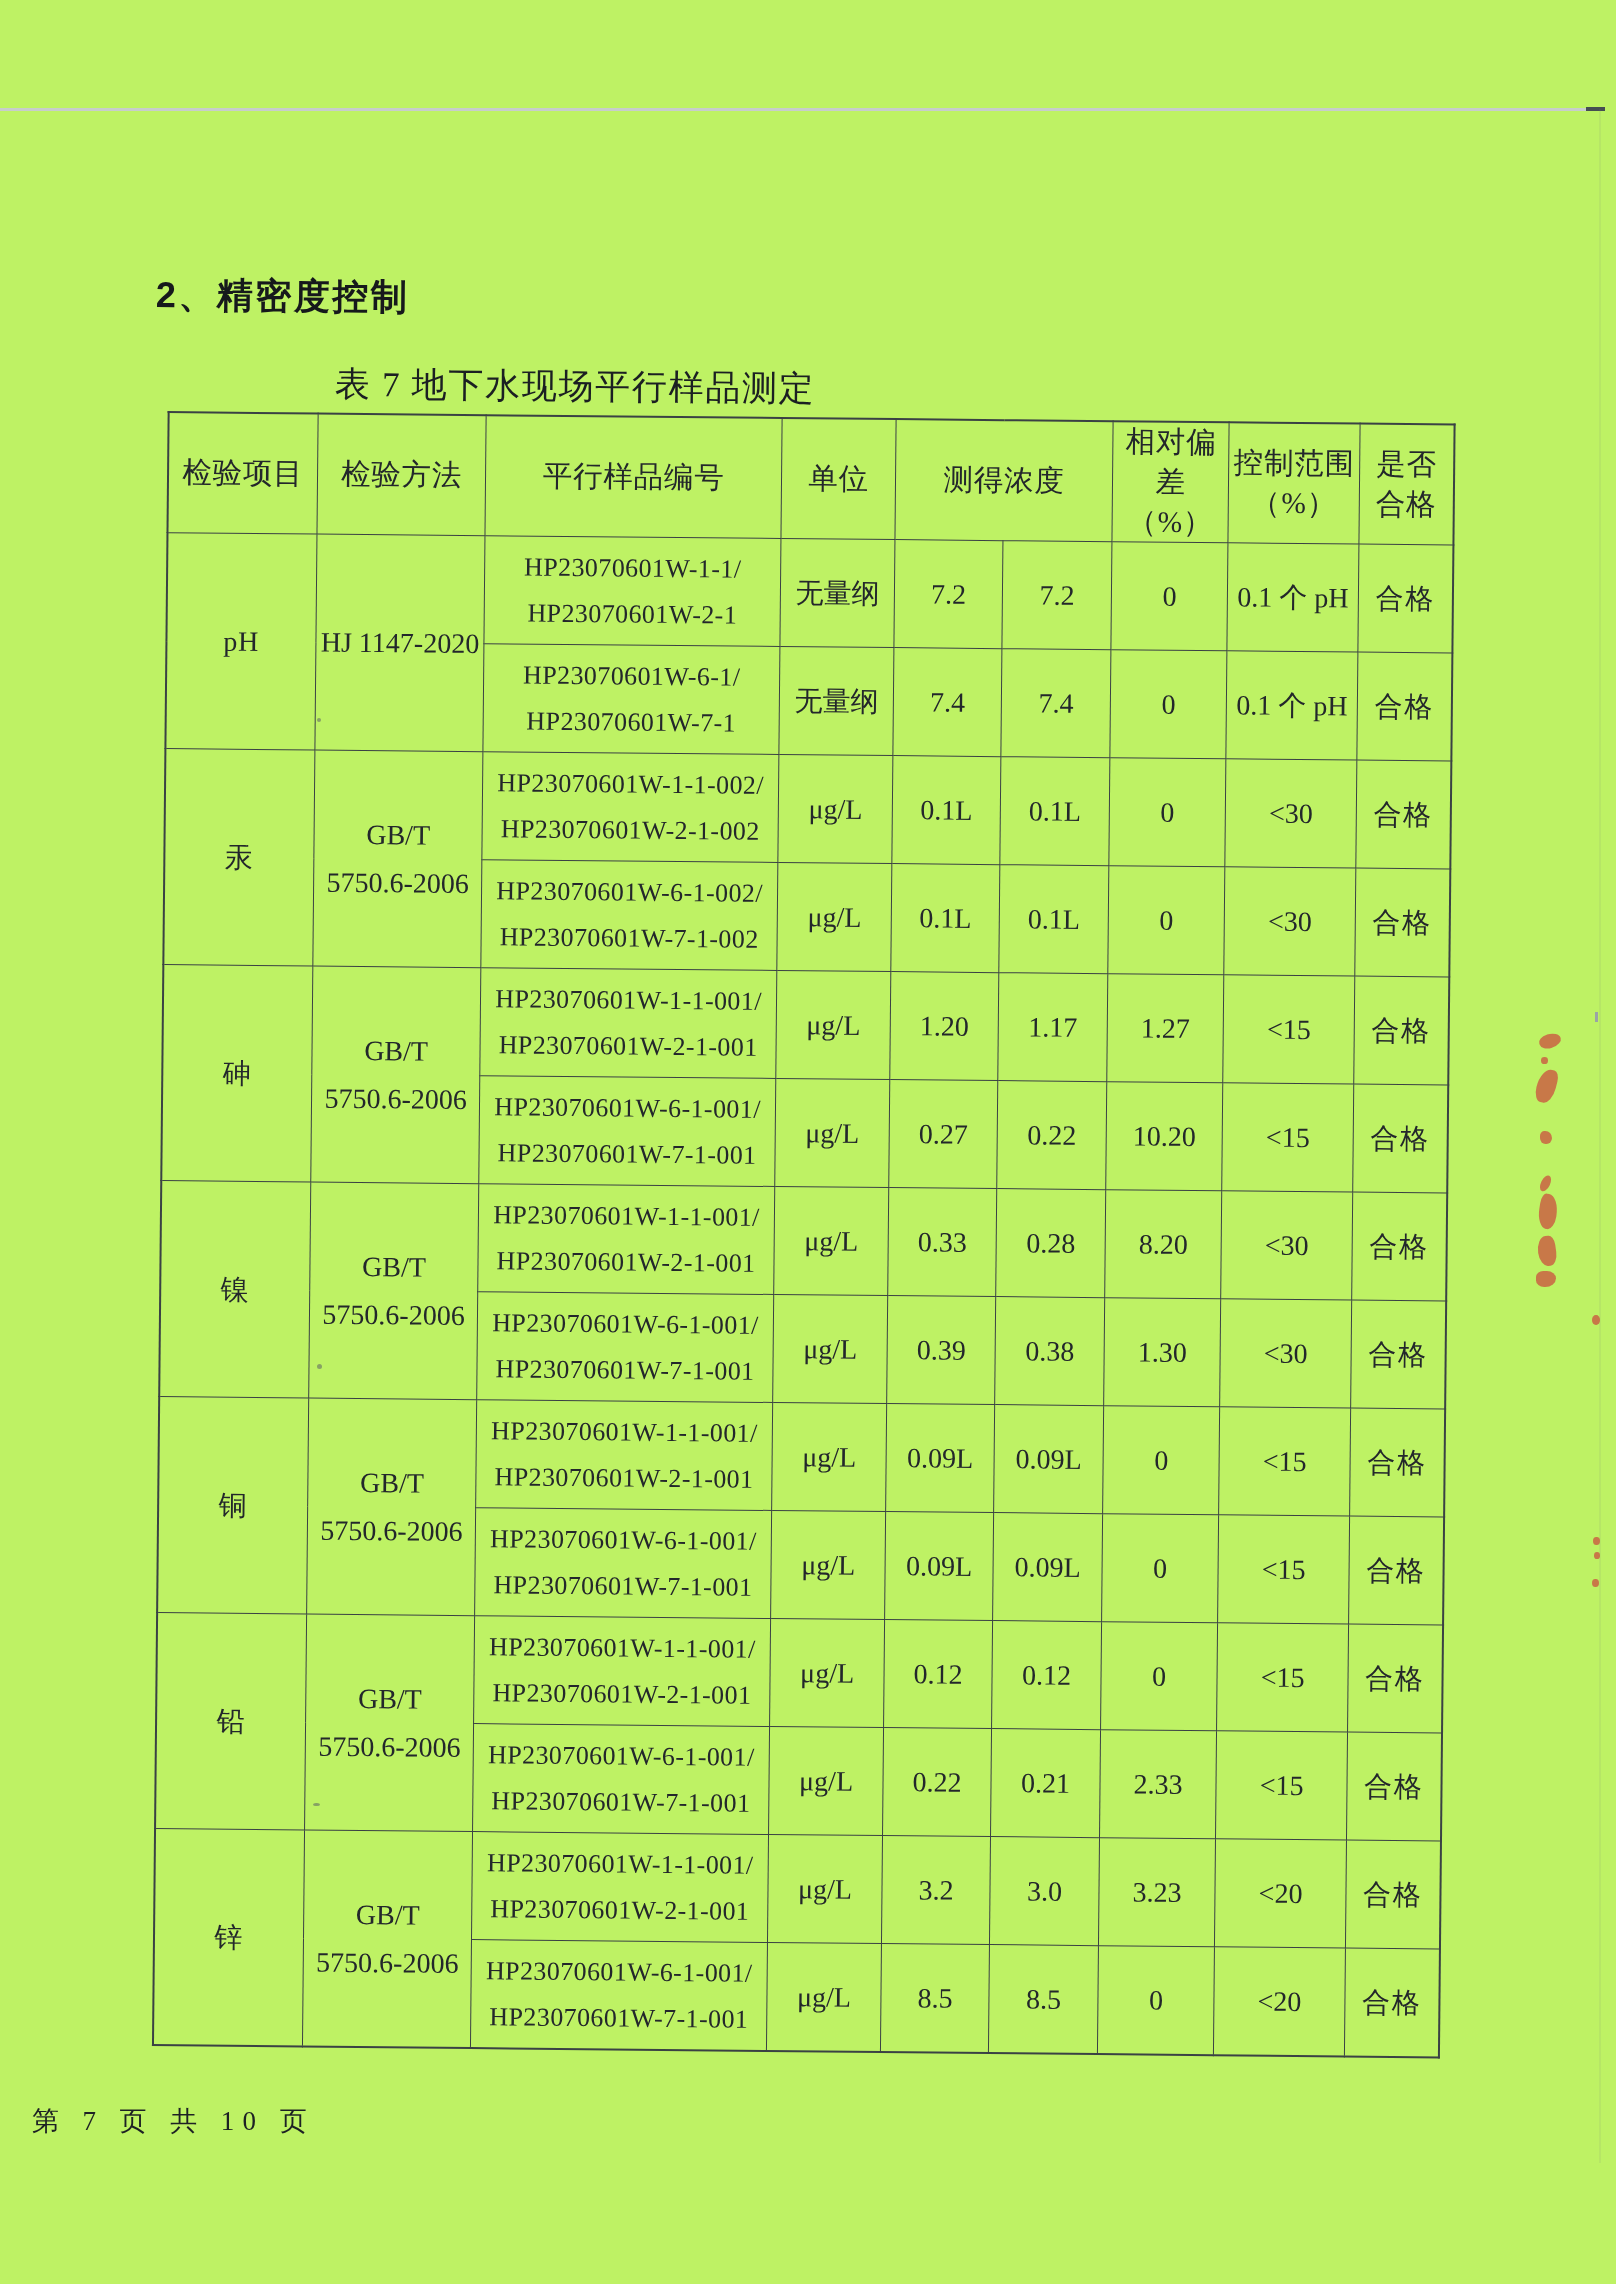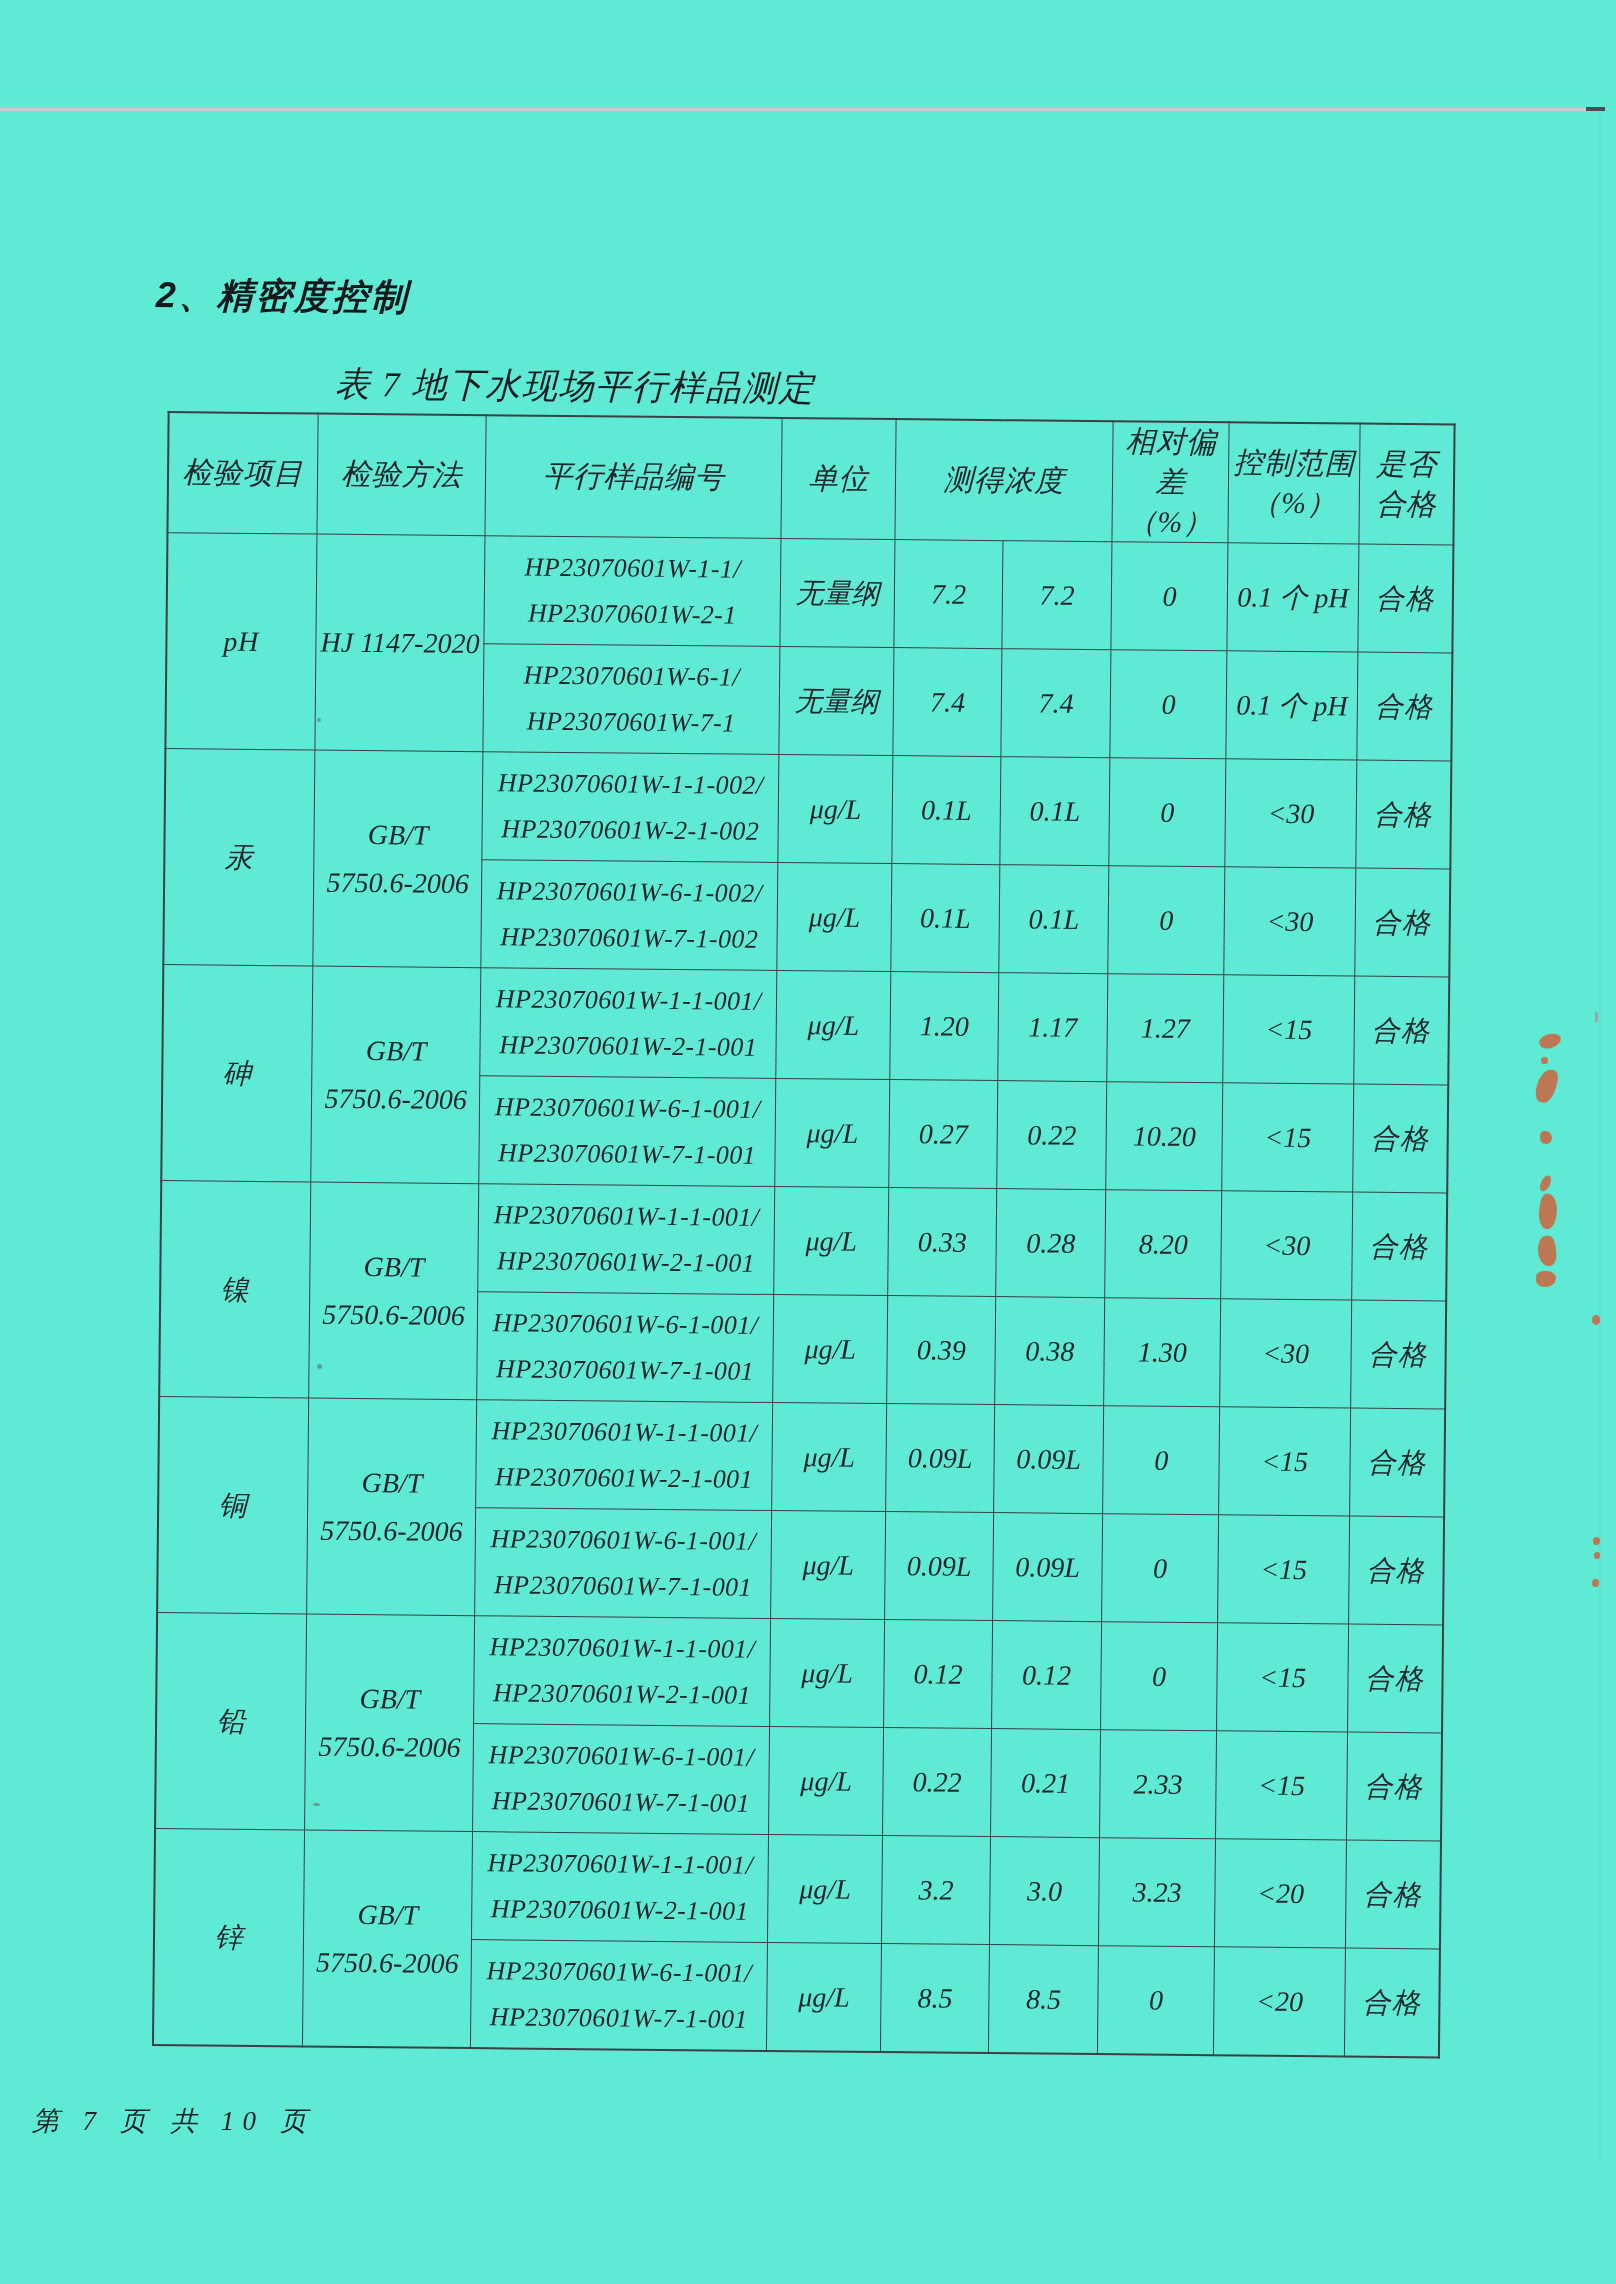--- a/index.html
+++ b/index.html
@@ -1,18 +1,18 @@
 <!DOCTYPE html>
 <html style="font-size:13.5px"><head>
 <meta charset="utf-8">
 <style>
   html,body{margin:0;padding:0;}
   body{background:#ffffff;}
-  .page{position:relative;width:1616px;height:2284px;background:#5eead4;overflow:hidden;
-        font-family:"Liberation Serif","DejaVu Serif",serif;color:#23272b;font-style:italic;}
+  .page{position:relative;width:1616px;height:2284px;background:#bef264;overflow:hidden;
+        font-family:"Liberation Serif","DejaVu Serif",serif;color:#23272b;}
   
   .top-rule{position:absolute;left:0;top:108px;width:1588px;height:2.5px;background:#c7cdcc;}
   .top-rule-end{position:absolute;left:1586px;top:107px;width:18.5px;height:4.2px;background:#454e52;}
   .edge-line{position:absolute;left:1599px;top:109px;width:1.7px;height:2054px;background:rgba(120,132,132,0.10);}
   .speck{position:absolute;background:#5a6164;border-radius:50%;opacity:.55;}
   .stamp-bit{position:absolute;opacity:.9;}
   .gray-tick{position:absolute;background:#9aa4a6;}
   
   .content-tilt{position:absolute;left:156px;top:271px;width:1330px;height:1768px;
                 transform:rotate(0.55deg);transform-origin:0 0;}

